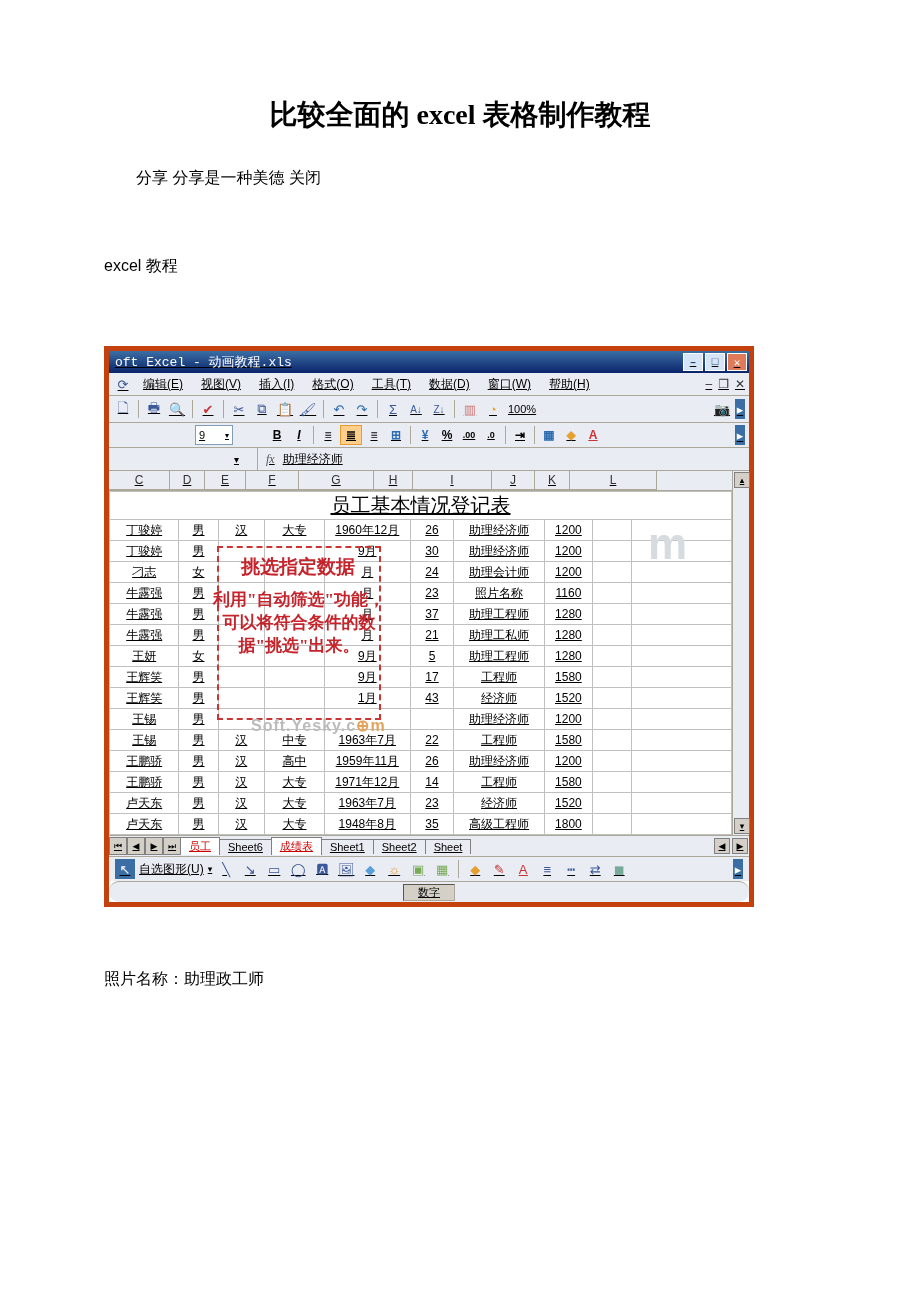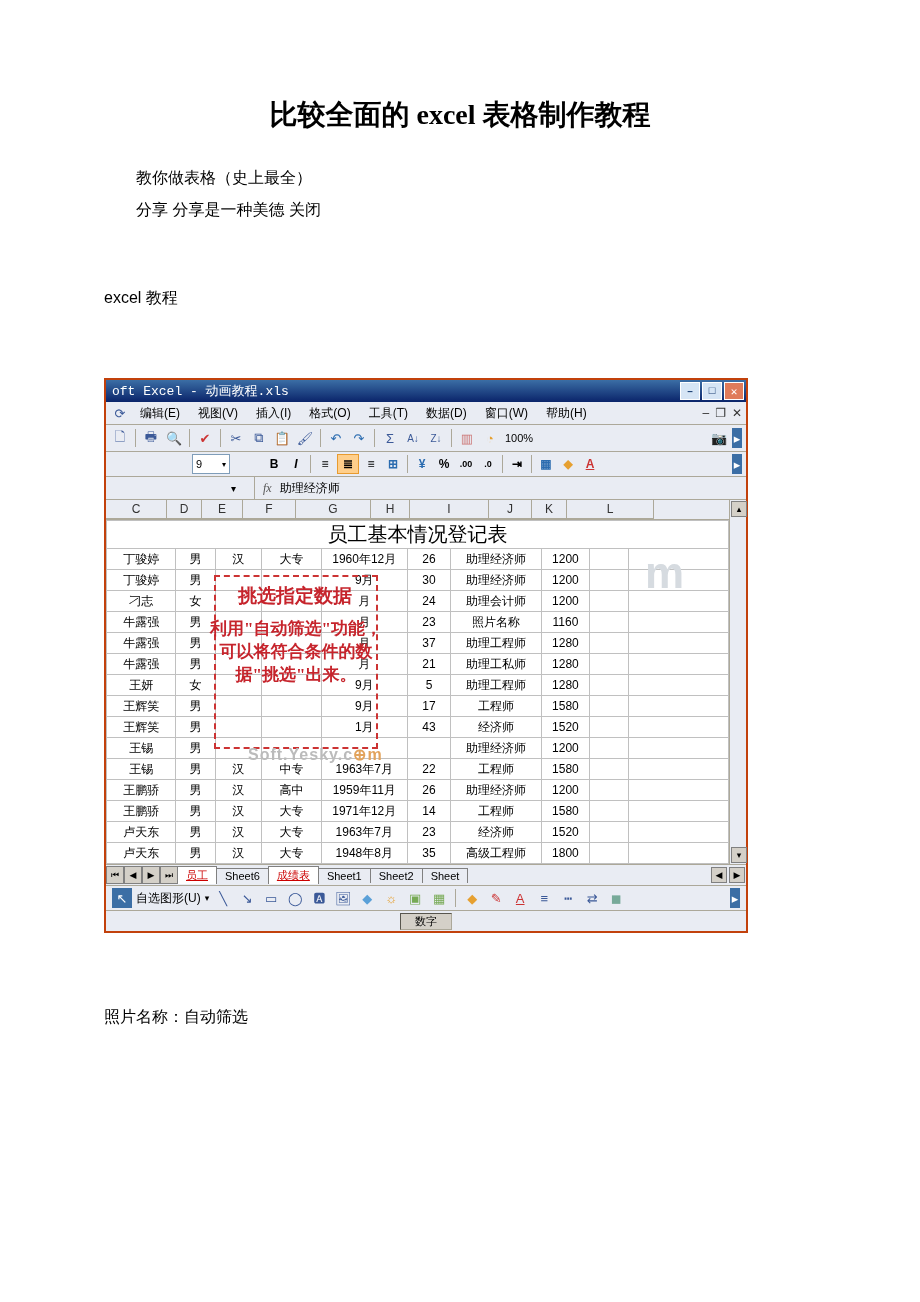--- a/index.html
+++ b/index.html
@@ -28,26 +28,27 @@
   .para {
     font-size: 16px;
     line-height: 2;
     margin: 16px 0 0 0;
   }
   .spacer {
     height: 40px;
   }
   
   .excel-window {
-    margin: 24px 0 12px 0;
-    border: 2px solid #c2410c;
+    margin: 24px 0 0 0;
+    border: 5px solid #c2410c;
     width: 640px;
     font-family: Tahoma, "Microsoft YaHei", sans-serif;
     font-size: 12px;
     position: relative;
+    text-decoration: underline;
   }
   .titlebar {
     background: linear-gradient(#3b6ea5, #0a246a);
     color: #fff;
     height: 22px;
     display: flex;
     align-items: center;
     padding: 0 2px 0 6px;
     font-family: "Courier New", monospace;
     font-size: 13px;
@@ -163,21 +164,21 @@
   }
   .sheet-tab.active{ color:#c00; text-decoration:underline;}
   .sheet-tab.inactive{ background:#e9ecf3; color:#000;}
   .hscroll{ flex:1; display:flex; justify-content:flex-end;}
   .drawing-bar{
     background:#e9ecf3; height:24px; display:flex; align-items:center; gap:4px;
     padding:0 6px; border-top:1px solid #aca899; font-size:12px;
   }
   .status-bar{
     background:#e9ecf3; height:20px; border-top:1px solid #aca899;
-    display:flex; align-items:center; justify-content:center;
+    display:flex; align-items:center; justify-content:center;border-radius:10px;
   }
   .status-cell{
     border:1px inset #aca899; padding:0 14px; font-size:11px; background:#d4d0c8;
   }
   
   .overlay-box{
     position:absolute;
     border:2px dashed #c33;
     background:rgba(255,255,255,0.0);
     pointer-events:none;
@@ -205,21 +206,20 @@
   .right-strip{ width:16px; background:#e9ecf3; border-left:1px solid #aca899; display:flex; flex-direction:column;}
   .right-strip .thumb{ flex:1; }
 </style>
 </head>
 <body>
 
 <div class="page">
 
   <h1>比较全面的 excel 表格制作教程</h1>
 
-  <p class="indent">教你做表格（史上最全）</p>
   <p class="indent">分享 分享是一种美德 关闭</p>
 
   <div class="spacer"></div>
 
   <p class="para">excel 教程</p>
 
   <div class="spacer"></div>
 
   <div class="excel-window">
 
@@ -596,15 +596,15 @@
 
     <div class="status-bar">
       <span style="flex:1"></span>
       <span class="status-cell">数字</span>
       <span style="flex:1"></span>
     </div>
 
   </div>
 
   <div class="spacer"></div>
-  <p class="para">照片名称：自动筛选</p>
+  <p class="para">照片名称：助理政工师</p>
 
 </div>
 
 </body></html>

